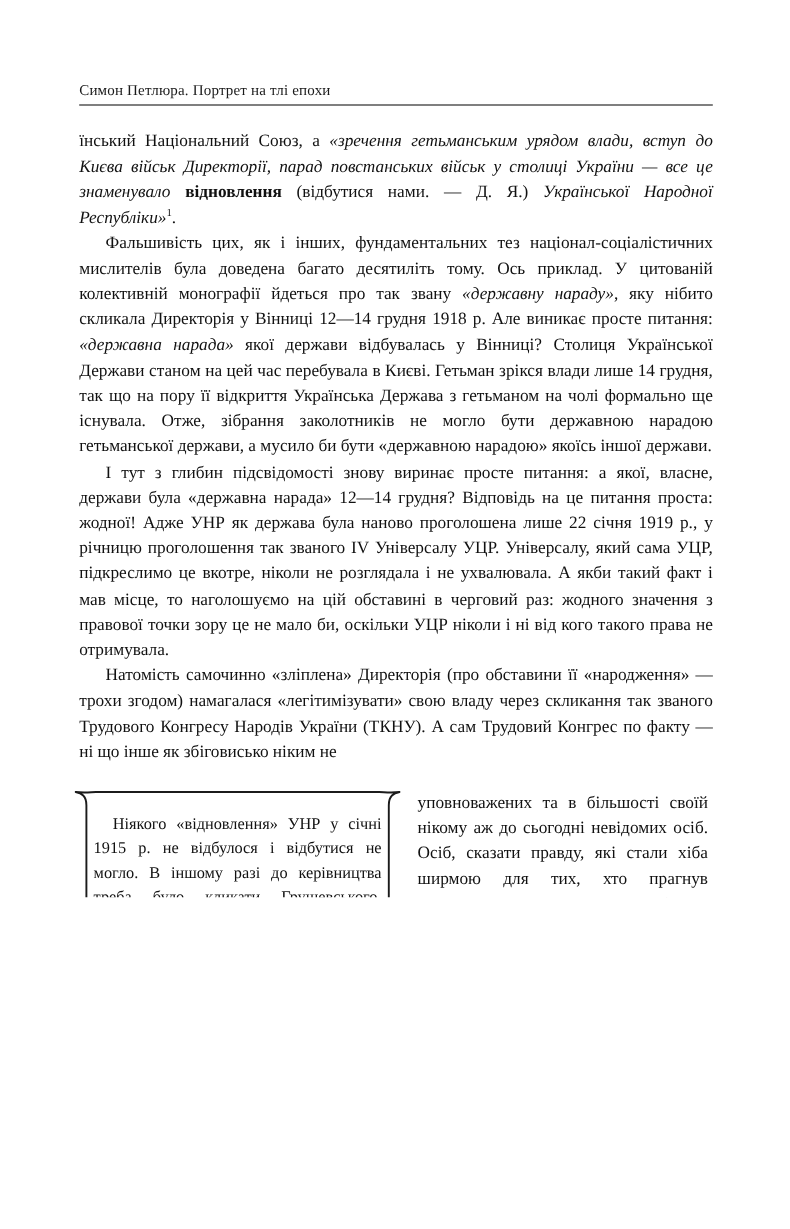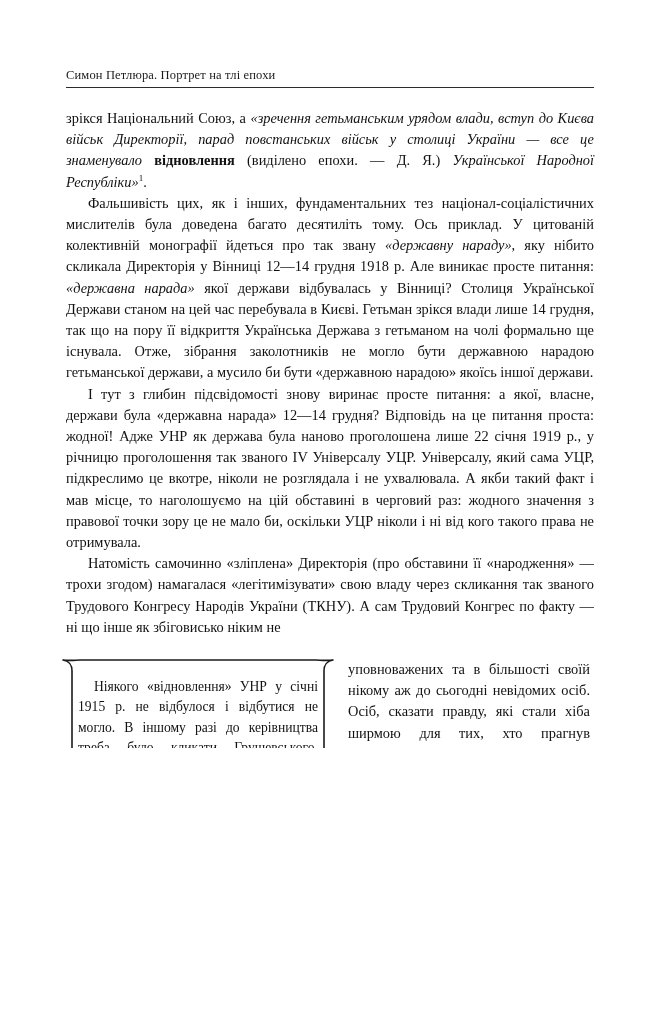--- a/index.html
+++ b/index.html
@@ -155,21 +155,21 @@
 
 <div class="page">
 
   <div class="runhead">
     <div class="runhead-title">Симон Петлюра. Портрет на тлі епохи</div>
     <div class="runhead-rule"></div>
   </div>
 
   <div class="body-block">
 
-    <p><span>зрікся Національний Союз, а </span><span class="it">«зречення гетьманським урядом влади, вступ до Києва військ Директорії, парад повстанських військ у столиці України — все це знаменувало </span><span class="bd">відновлення</span><span> (виділено епохи. — Д. Я.) </span><span class="it">Української Народної Республіки»</span><sup>1</sup><span>.</span></p>
+    <p><span>їнський Національний Союз, а </span><span class="it">«зречення гетьманським урядом влади, вступ до Києва військ Директорії, парад повстанських військ у столиці України — все це знаменувало </span><span class="bd">відновлення</span><span> (відбутися нами. — Д. Я.) </span><span class="it">Української Народної Республіки»</span><sup>1</sup><span>.</span></p>
 
     <p class="ind"><span>Фальшивість цих, як і інших, фундаментальних тез націонал-соціалістичних мислителів була доведена багато десятиліть тому. Ось приклад. У цитованій колективній монографії йдеться про так звану </span><span class="it">«державну нараду»</span><span>, яку нібито скликала Директорія у Вінниці 12—14 грудня 1918 р. Але виникає просте питання: </span><span class="it">«державна нарада»</span><span> якої держави відбувалась у Вінниці? Столиця Української Держави станом на цей час перебувала в Києві. Гетьман зрікся влади лише 14 грудня, так що на пору її відкриття Українська Держава з гетьманом на чолі формально ще існувала. Отже, зібрання заколотників не могло бути державною нарадою гетьманської держави, а мусило би бути «державною нарадою» якоїсь іншої держави.</span></p>
 
     <p class="ind">І тут з глибин підсвідомості знову виринає просте питання: а якої, власне, держави була «державна нарада» 12—14 грудня? Відповідь на це питання проста: жодної! Адже УНР як держава була наново проголошена лише 22 січня 1919 р., у річницю проголошення так званого IV Універсалу УЦР. Універсалу, який сама УЦР, підкреслимо це вкотре, ніколи не розглядала і не ухвалювала. А якби такий факт і мав місце, то наголошуємо на цій обставині в черговий раз: жодного значення з правової точки зору це не мало би, оскільки УЦР ніколи і ні від кого такого права не отримувала.</p>
 
     <p class="ind">Натомість самочинно «зліплена» Директорія (про обставини її «народження» — трохи згодом) намагалася «легітимізувати» свою владу через скликання так званого Трудового Конгресу Народів України (ТКНУ). А сам Трудовий Конгрес по факту — ні що інше як збіговисько ніким не</p>
 
   </div>
 
   <div class="float-region">

